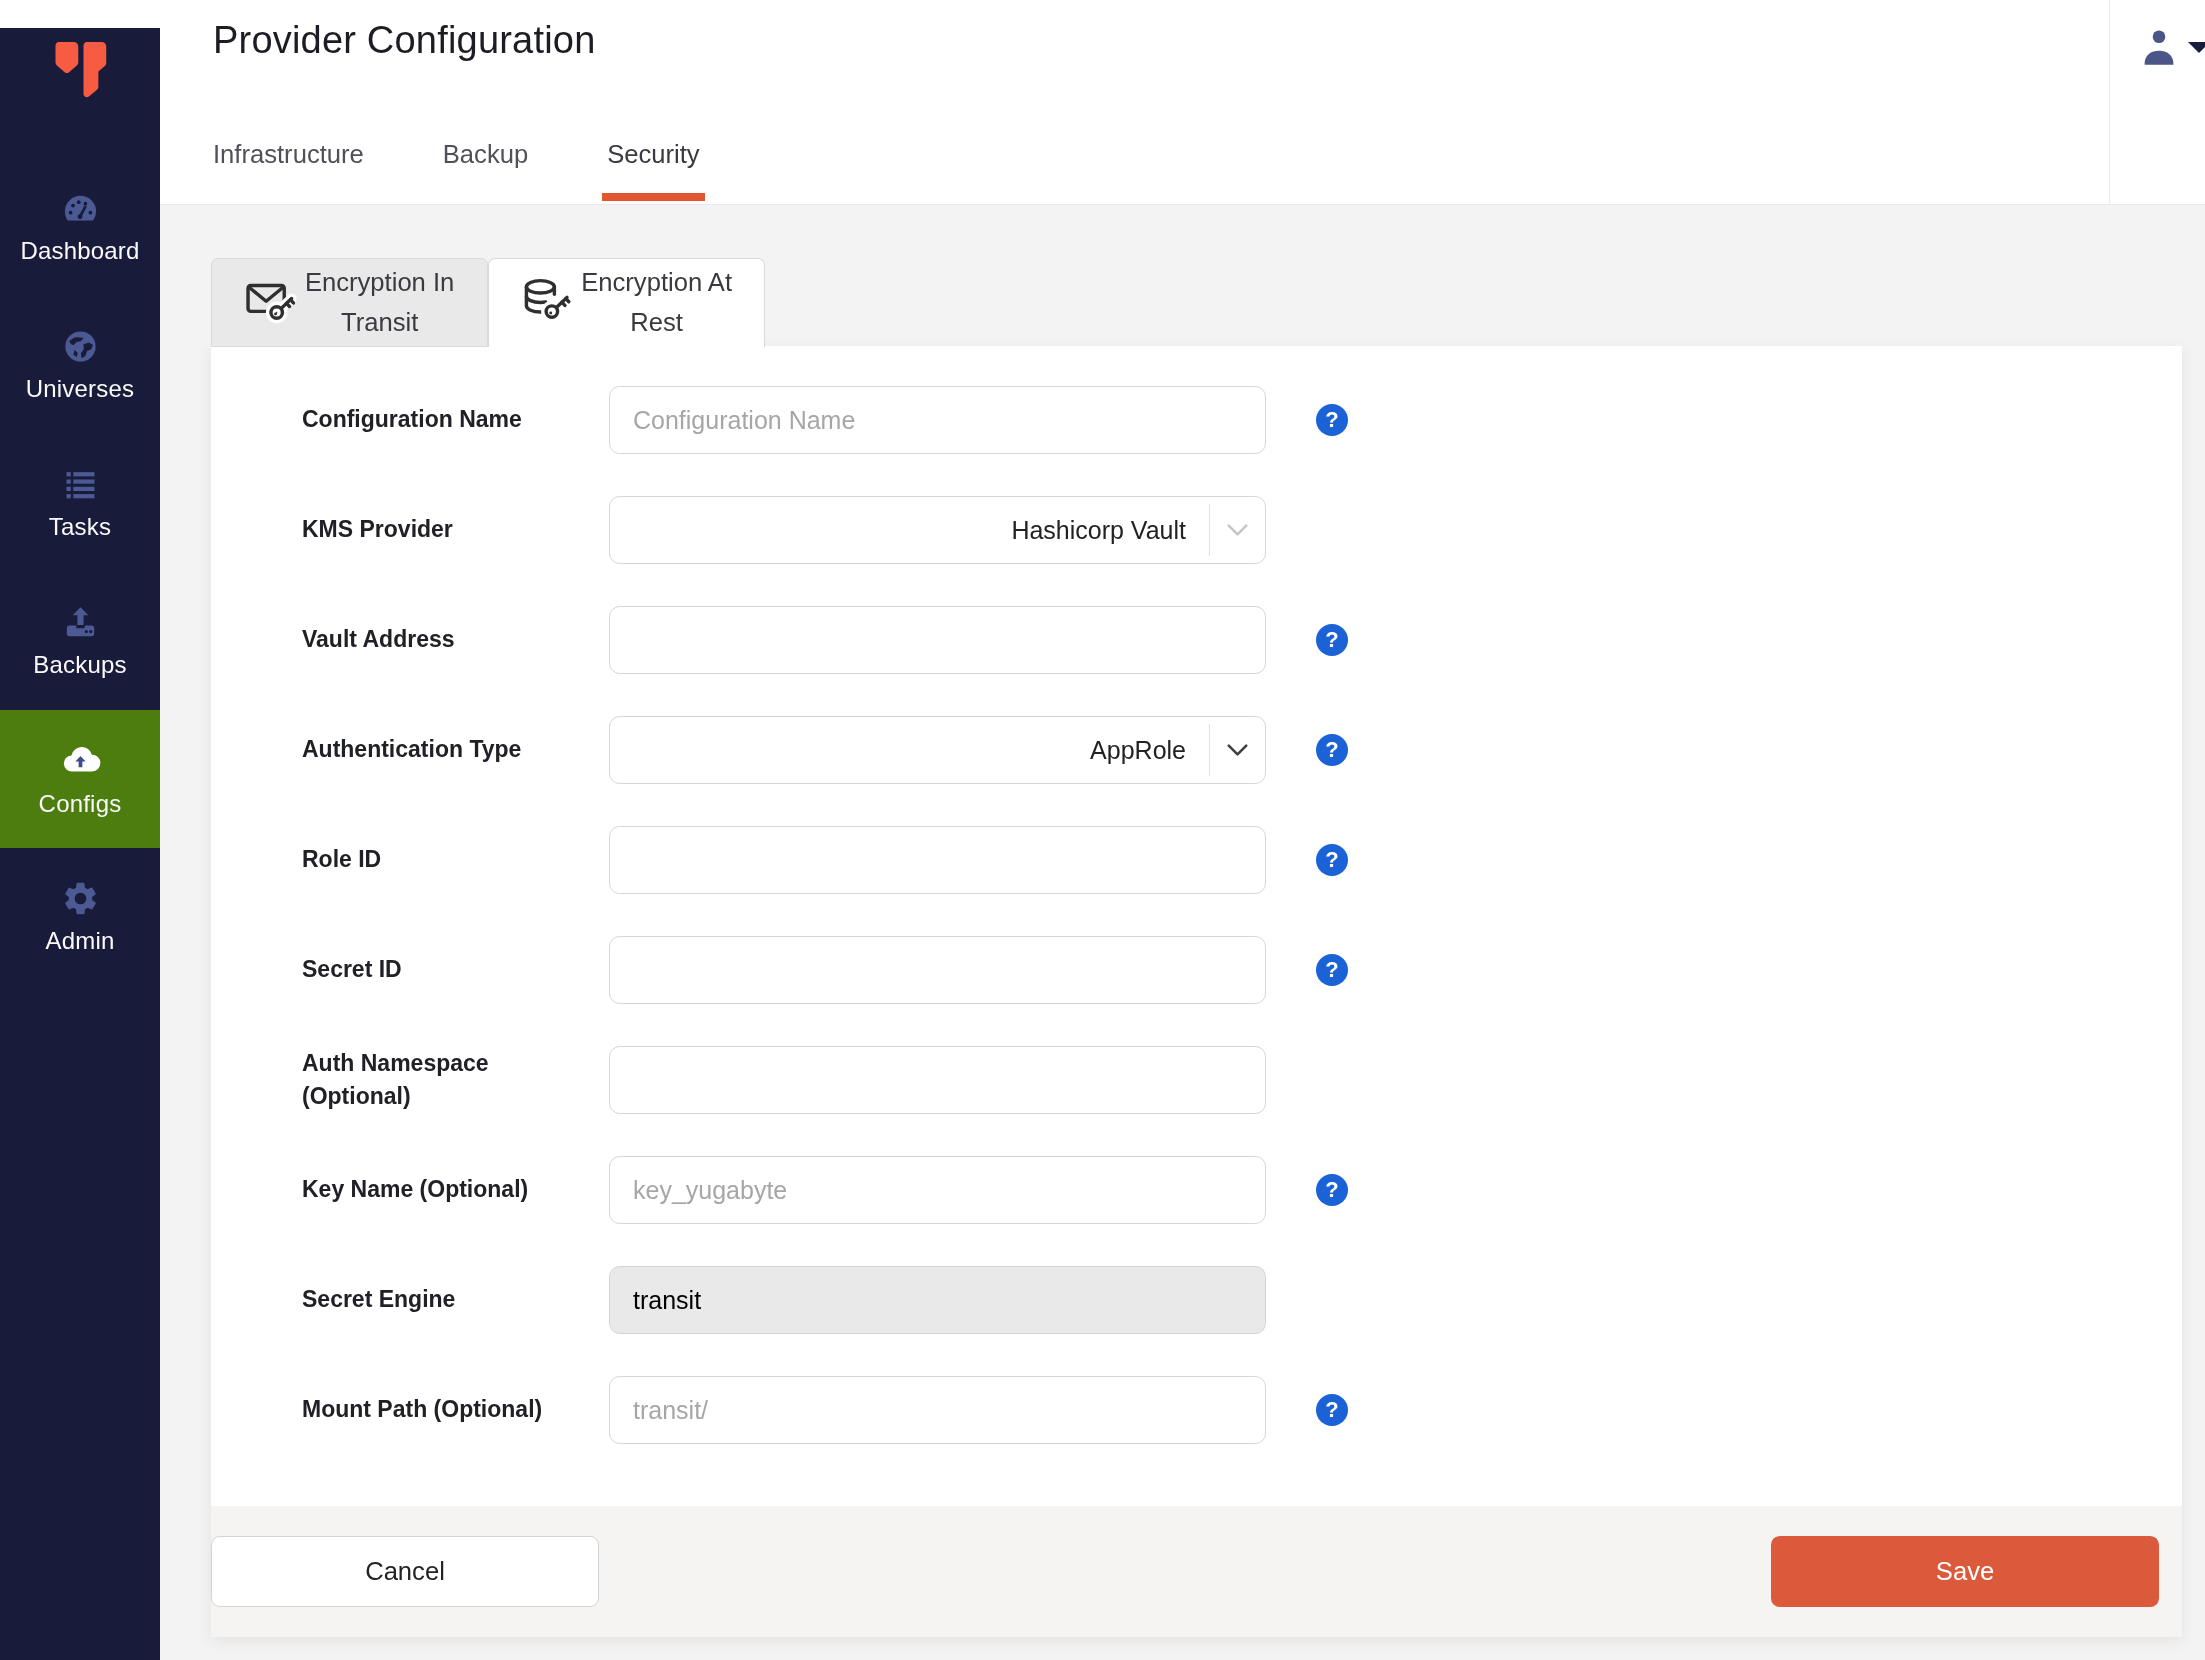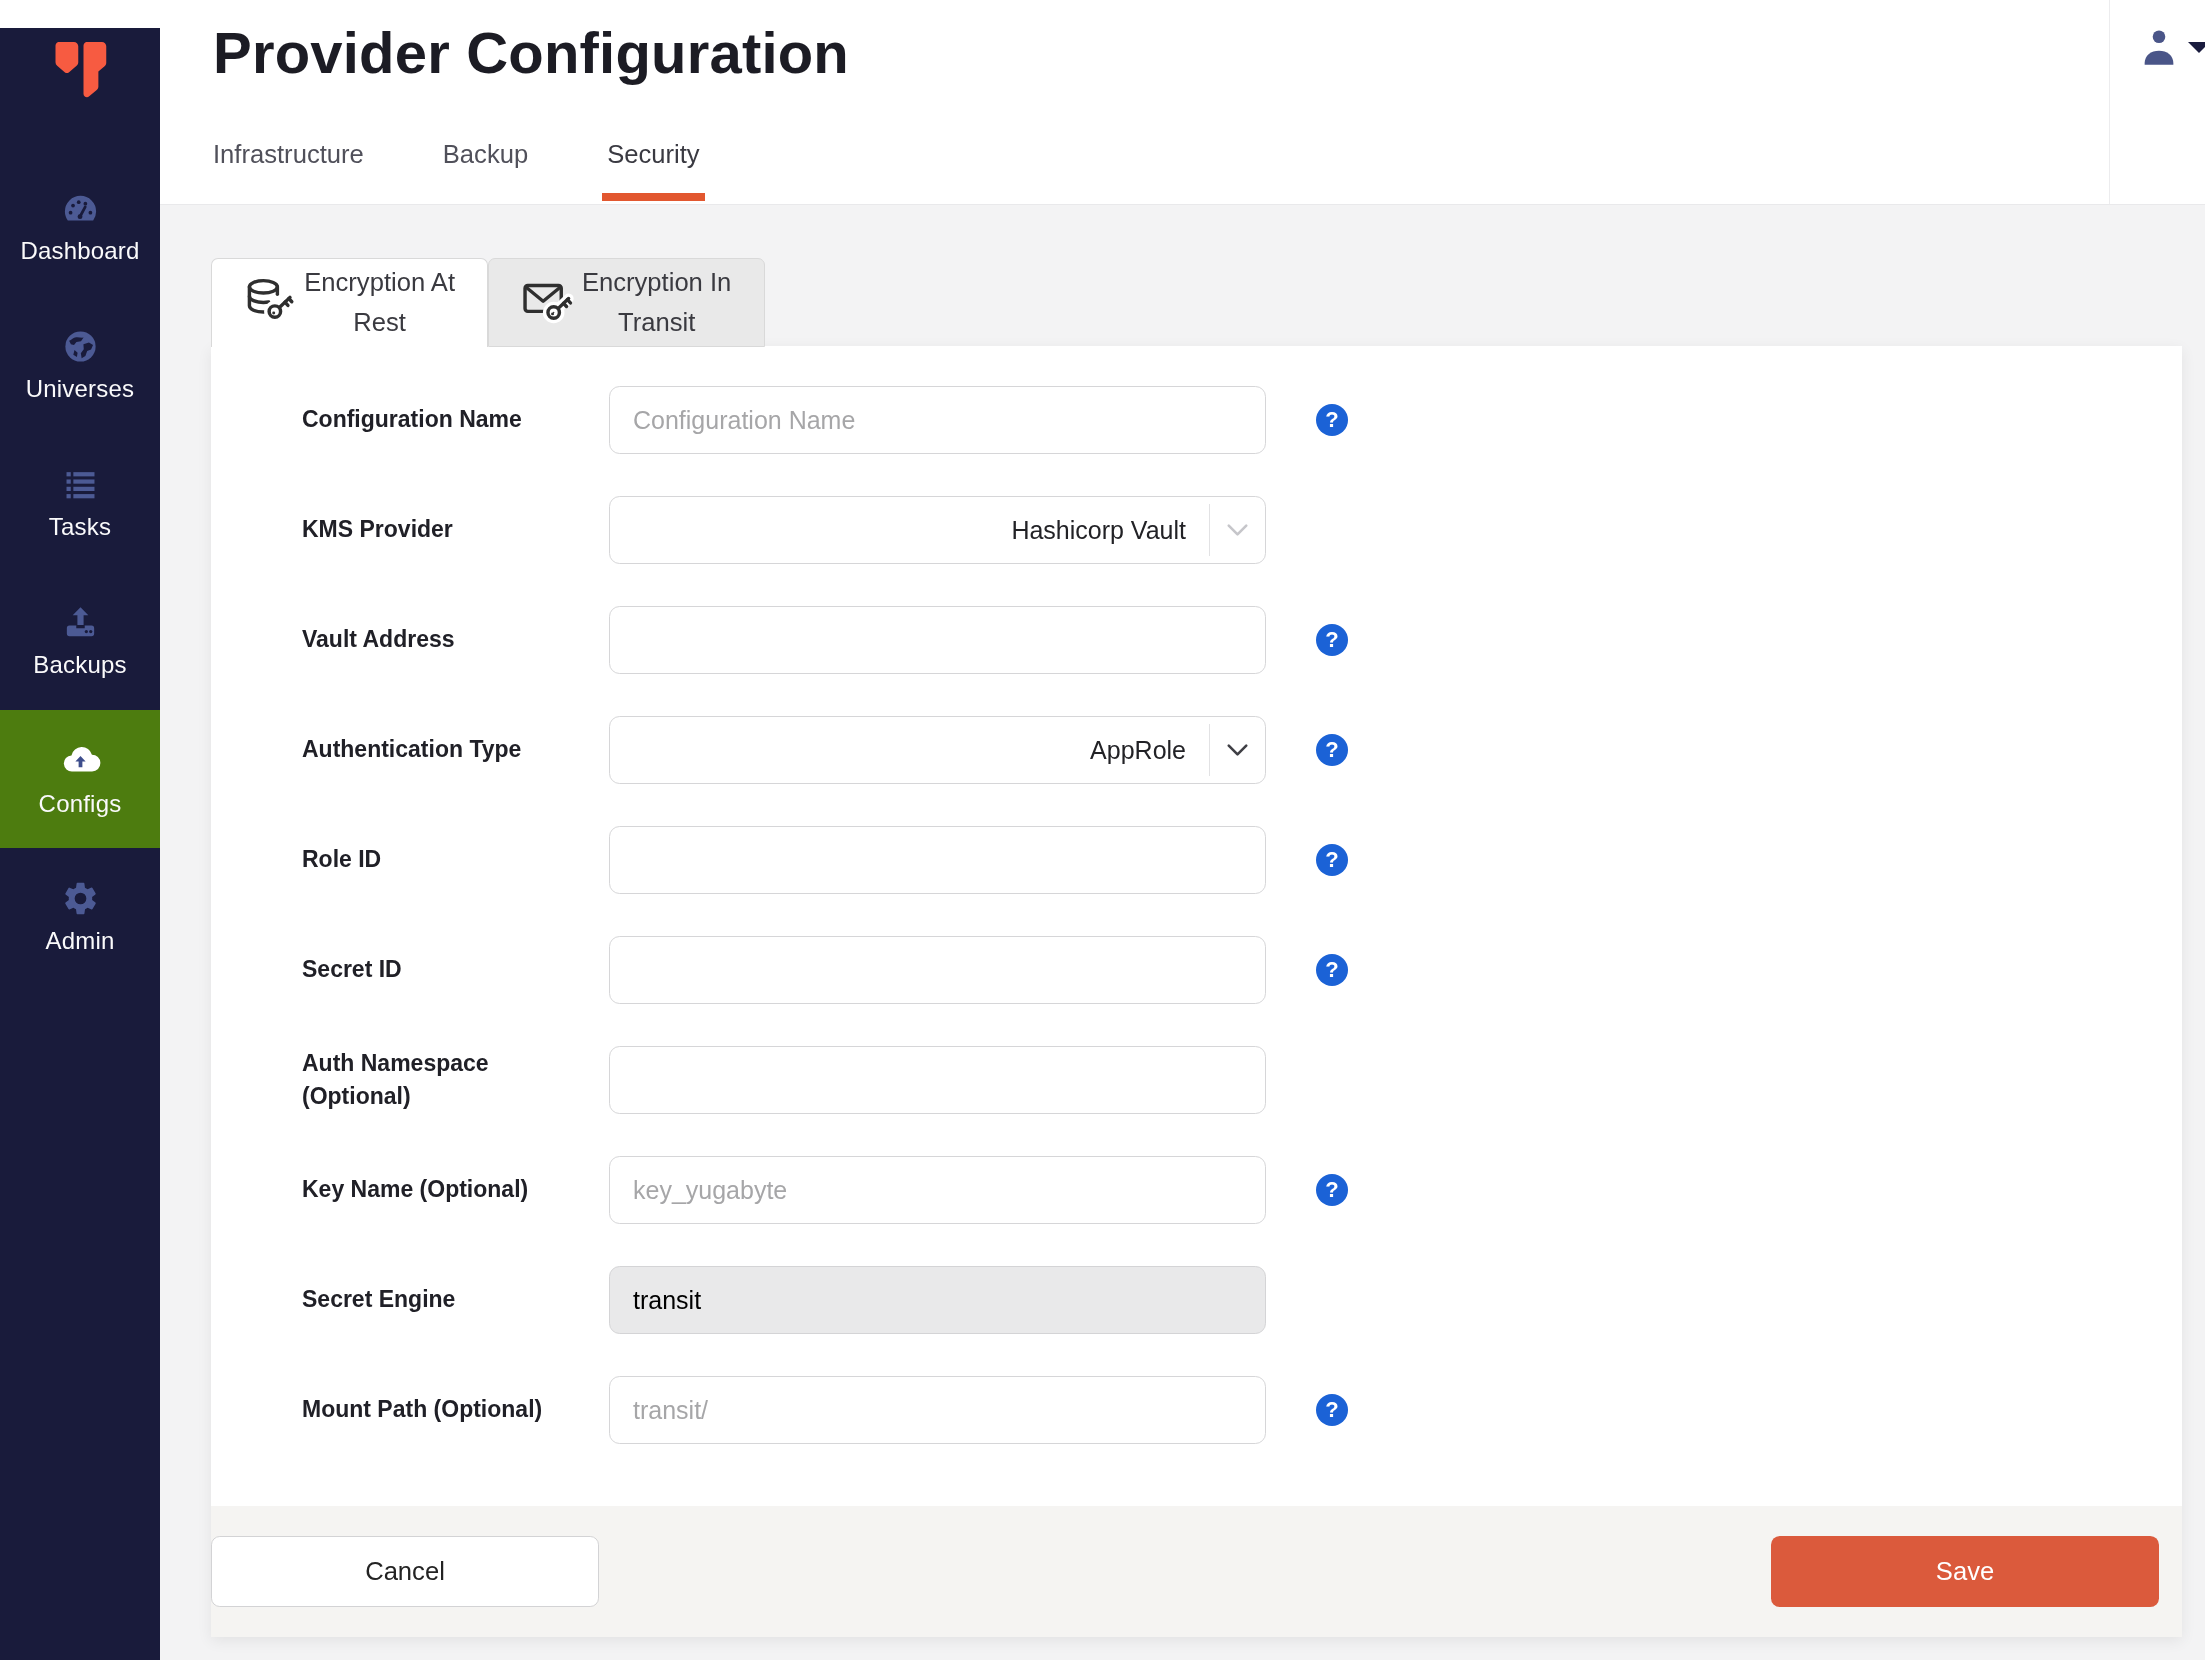--- a/index.html
+++ b/index.html
@@ -15,21 +15,21 @@
   .nav-item svg{display:block;}
   .ic{fill:#4C5A94;}
   .ics{stroke:#4C5A94;fill:none;}
   .kn{fill:#191B3B;}
   .kns{stroke:#191B3B;}
   .nav-item.active .ic{fill:#FFFFFF;}
   .nav-item.active .kn{fill:#3E4E8C;}
 
   
   .header{position:absolute;left:160px;top:0;width:2046px;height:204px;background:#ffffff;border-bottom:0.9px solid #E9E9EB;z-index:4;}
-  .page-title{position:absolute;left:53px;top:19.4px;font-size:58px;font-weight:bold;color:#1C1C24;letter-spacing:0.2px;}
+  .page-title{position:absolute;left:53px;top:19.4px;font-size:38px;font-weight:normal;color:#1C1C24;letter-spacing:0.2px;}
   .hdr-tabs{position:absolute;left:53px;bottom:0;display:flex;gap:79px;}
   .hdr-tab{position:relative;font-size:25.6px;color:#50505A;padding-bottom:35px;cursor:pointer;}
   .hdr-tab.active{color:#3A3A42;}
   .hdr-tab.active::after{content:"";position:absolute;left:-5.3px;right:-5.3px;bottom:2.6px;height:8.8px;background:#E2572F;}
   .hdr-divider{position:absolute;left:1949px;top:0;width:0.9px;height:204px;background:#ECECEE;}
   .user-menu{position:absolute;right:0;top:0;height:106px;width:79px;cursor:pointer;}
   .user-menu svg{position:absolute;right:26.5px;top:25px;}
   .caret-down{position:absolute;right:-3.5px;top:42px;width:0;height:0;border-left:11.5px solid transparent;border-right:11.5px solid transparent;border-top:11.5px solid #1A1C3E;}
 
   
@@ -171,20 +171,43 @@
         <circle cx="12" cy="6.6" r="3.6" fill="#4A5588"></circle>
         <path d="M3.8 21.6c0-4.5 3.7-7.1 8.2-7.1s8.2 2.6 8.2 7.1v1H3.8z" fill="#4A5588"></path>
       </svg>
       <span class="caret-down"></span>
     </div>
   </header>
 
   <main class="content">
 
     <div class="enc-tabs">
+      <div class="enc-tab">
+        <span>
+          <svg width="55" height="55" viewBox="0 0 24 24">
+            <g fill="none" stroke="#2F2F2F" stroke-width="1.5" stroke-linecap="round" stroke-linejoin="round">
+              <rect x="2.2" y="5" width="15.8" height="11.3" rx="1.2"></rect>
+              <path d="M2.8 5.9l7.3 6 7.3-6"></path>
+            </g>
+            <g fill="none" stroke="#FFFFFF" stroke-width="4.4" stroke-linecap="round">
+              <circle cx="14.7" cy="16.8" r="2.5"></circle>
+              <path d="M16.7 15l4.5-4.3"></path>
+            </g>
+            <g fill="none" stroke="#2F2F2F" stroke-width="1.5" stroke-linecap="round" stroke-linejoin="round">
+              <circle cx="14.7" cy="16.8" r="2.5"></circle>
+              <path d="M16.7 15l4.5-4.3"></path>
+              <path d="M19 12.8l1.3 1.4"></path>
+              <path d="M20.7 11.2l1.3 1.4"></path>
+            </g>
+            <circle cx="14.2" cy="17.4" r="0.65" fill="#2F2F2F"></circle>
+          </svg>
+        </span>
+        <span class="enc-txt">Encryption In Transit</span>
+      </div>
+
       <div class="enc-tab active">
         <span>
           <svg width="55" height="55" viewBox="0 0 24 24">
             <g fill="none" stroke="#2F2F2F" stroke-width="1.5" stroke-linecap="round">
               <ellipse cx="8.9" cy="5.6" rx="6.1" ry="2.7"></ellipse>
               <path d="M2.8 5.6v4.1c0 1.5 2.7 2.7 6.1 2.7.8 0 1.6-.07 2.3-.2"></path>
               <path d="M15 5.6v3.2"></path>
               <path d="M2.8 9.7v4.2c0 1.5 2.7 2.7 6.1 2.7.6 0 1.2-.04 1.8-.12"></path>
             </g>
             <g fill="none" stroke="#FFFFFF" stroke-width="4.4" stroke-linecap="round">
@@ -194,43 +217,20 @@
             <g fill="none" stroke="#2F2F2F" stroke-width="1.5" stroke-linecap="round" stroke-linejoin="round">
               <circle cx="13.9" cy="16.4" r="2.5"></circle>
               <path d="M15.9 14.6l4.6-4.4 0 0"></path>
               <path d="M18.3 12.3l1.3 1.4"></path>
               <path d="M20 10.7l1.3 1.4"></path>
             </g>
             <circle cx="13.4" cy="17" r="0.65" fill="#2F2F2F"></circle>
           </svg>
         </span>
         <span class="enc-txt">Encryption At Rest</span>
-      </div>
-
-      <div class="enc-tab">
-        <span>
-          <svg width="55" height="55" viewBox="0 0 24 24">
-            <g fill="none" stroke="#2F2F2F" stroke-width="1.5" stroke-linecap="round" stroke-linejoin="round">
-              <rect x="2.2" y="5" width="15.8" height="11.3" rx="1.2"></rect>
-              <path d="M2.8 5.9l7.3 6 7.3-6"></path>
-            </g>
-            <g fill="none" stroke="#FFFFFF" stroke-width="4.4" stroke-linecap="round">
-              <circle cx="14.7" cy="16.8" r="2.5"></circle>
-              <path d="M16.7 15l4.5-4.3"></path>
-            </g>
-            <g fill="none" stroke="#2F2F2F" stroke-width="1.5" stroke-linecap="round" stroke-linejoin="round">
-              <circle cx="14.7" cy="16.8" r="2.5"></circle>
-              <path d="M16.7 15l4.5-4.3"></path>
-              <path d="M19 12.8l1.3 1.4"></path>
-              <path d="M20.7 11.2l1.3 1.4"></path>
-            </g>
-            <circle cx="14.2" cy="17.4" r="0.65" fill="#2F2F2F"></circle>
-          </svg>
-        </span>
-        <span class="enc-txt">Encryption In Transit</span>
       </div>
     </div>
 
     <div class="panel">
       <div class="form">
 
         <div class="frow">
           <div class="flabel">Configuration Name</div>
           <div class="fctrl">
             <input class="tinput" type="text" placeholder="Configuration Name" style="">

